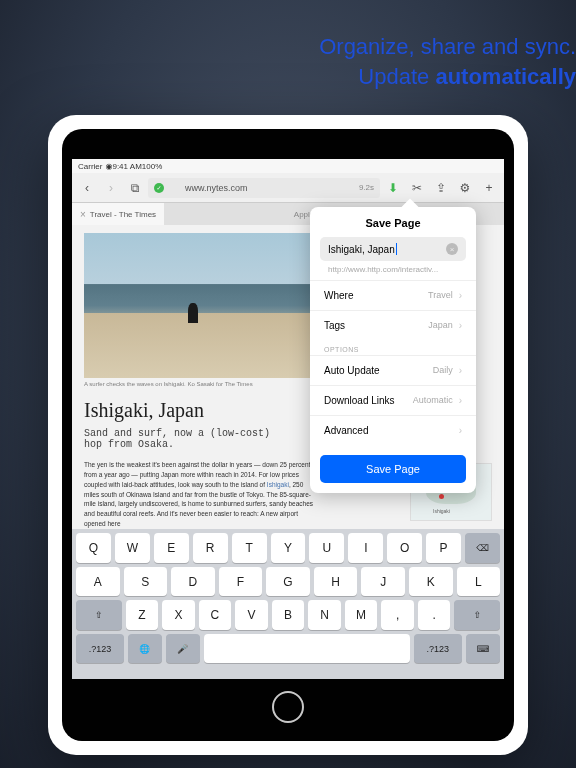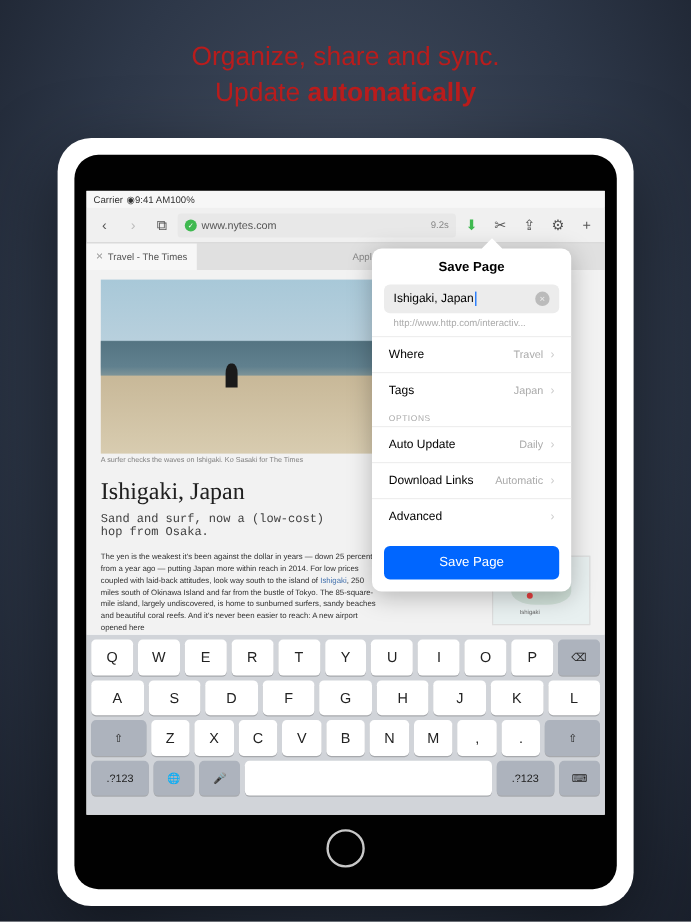--- a/index.html
+++ b/index.html
@@ -1,27 +1,27 @@
 <!DOCTYPE html>
 <html><head>
 <meta charset="utf-8">
 <style>
 *{margin:0;padding:0;box-sizing:border-box;font-family:-apple-system,Helvetica,Arial,sans-serif}
 body{width:576px;height:768px;background:radial-gradient(ellipse at 50% 40%,#4a5568 0%,#2d3748 60%,#1a202c 100%);overflow:hidden}
-.promo{text-align:center;color:#b91c1c;padding:32px 0 24px;font-size:22px;font-weight:300;line-height:1.35}
+.promo{text-align:right;color:#1d4ed8;padding:32px 0 24px;font-size:22px;font-weight:300;line-height:1.35}
 .promo strong{font-weight:600}
 .ipad{margin:0 auto;width:480px;height:640px;background:#fff;border-radius:28px;padding:14px;box-shadow:0 20px 60px rgba(0,0,0,.5)}
 .bezel{width:100%;height:100%;background:#010101;border-radius:20px;padding:30px 10px 62px;position:relative}
 .screen{width:100%;height:100%;background:#fff;position:relative;overflow:hidden}
 .status{height:14px;background:#f7f7f7;display:flex;align-items:center;justify-content:flex-start;padding:0 6px;font-size:8px;color:#333}
 .status-left{display:flex;align-items:center;gap:3px}
 .toolbar{height:30px;background:#f0f0f0;border-bottom:1px solid #ccc;display:flex;align-items:center;padding:0 4px;gap:2px}
 .tb-btn{width:22px;height:22px;display:flex;align-items:center;justify-content:center;color:#555;font-size:12px}
 .tb-btn.green{color:#3fb950}
-.url{flex:1;height:20px;background:#e8e8e8;border-radius:3px;display:flex;align-items:center;padding:0 6px;font-size:9px;color:#555;gap:4px}
+.url{flex:1;height:20px;background:#e8e8e8;border-radius:3px;display:flex;align-items:center;padding:0 6px;font-size:9px;color:#555;gap:21px}
 .url-lock{width:10px;height:10px;background:#3fb950;border-radius:50%;display:flex;align-items:center;justify-content:center;color:#fff;font-size:6px}
 .url-time{margin-left:auto;color:#888;font-size:8px}
 .tabs{height:22px;background:#e0e0e0;display:flex;align-items:center;font-size:8px}
 .tab{padding:0 8px;height:100%;display:flex;align-items:center;gap:4px;color:#555}
 .tab.active{background:#f7f7f7}
 .tab-x{color:#999;font-size:10px}
 .tab-center{flex:1;text-align:center;color:#888}
 .content{padding:8px 12px;background:#fff;height:calc(100% - 14px - 30px - 22px - 150px);overflow:hidden;position:relative}
 .photo{width:230px;height:145px;background:linear-gradient(to bottom,#a8c8d8 0%,#b8d0dd 35%,#7a9aa8 36%,#5a7a88 50%,#c8b898 55%,#d8ccb0 100%);position:relative}
 .photo::before{content:'';position:absolute;top:35%;left:0;right:0;height:20%;background:linear-gradient(to bottom,#4a6a78,#6a8a98);opacity:.8}

